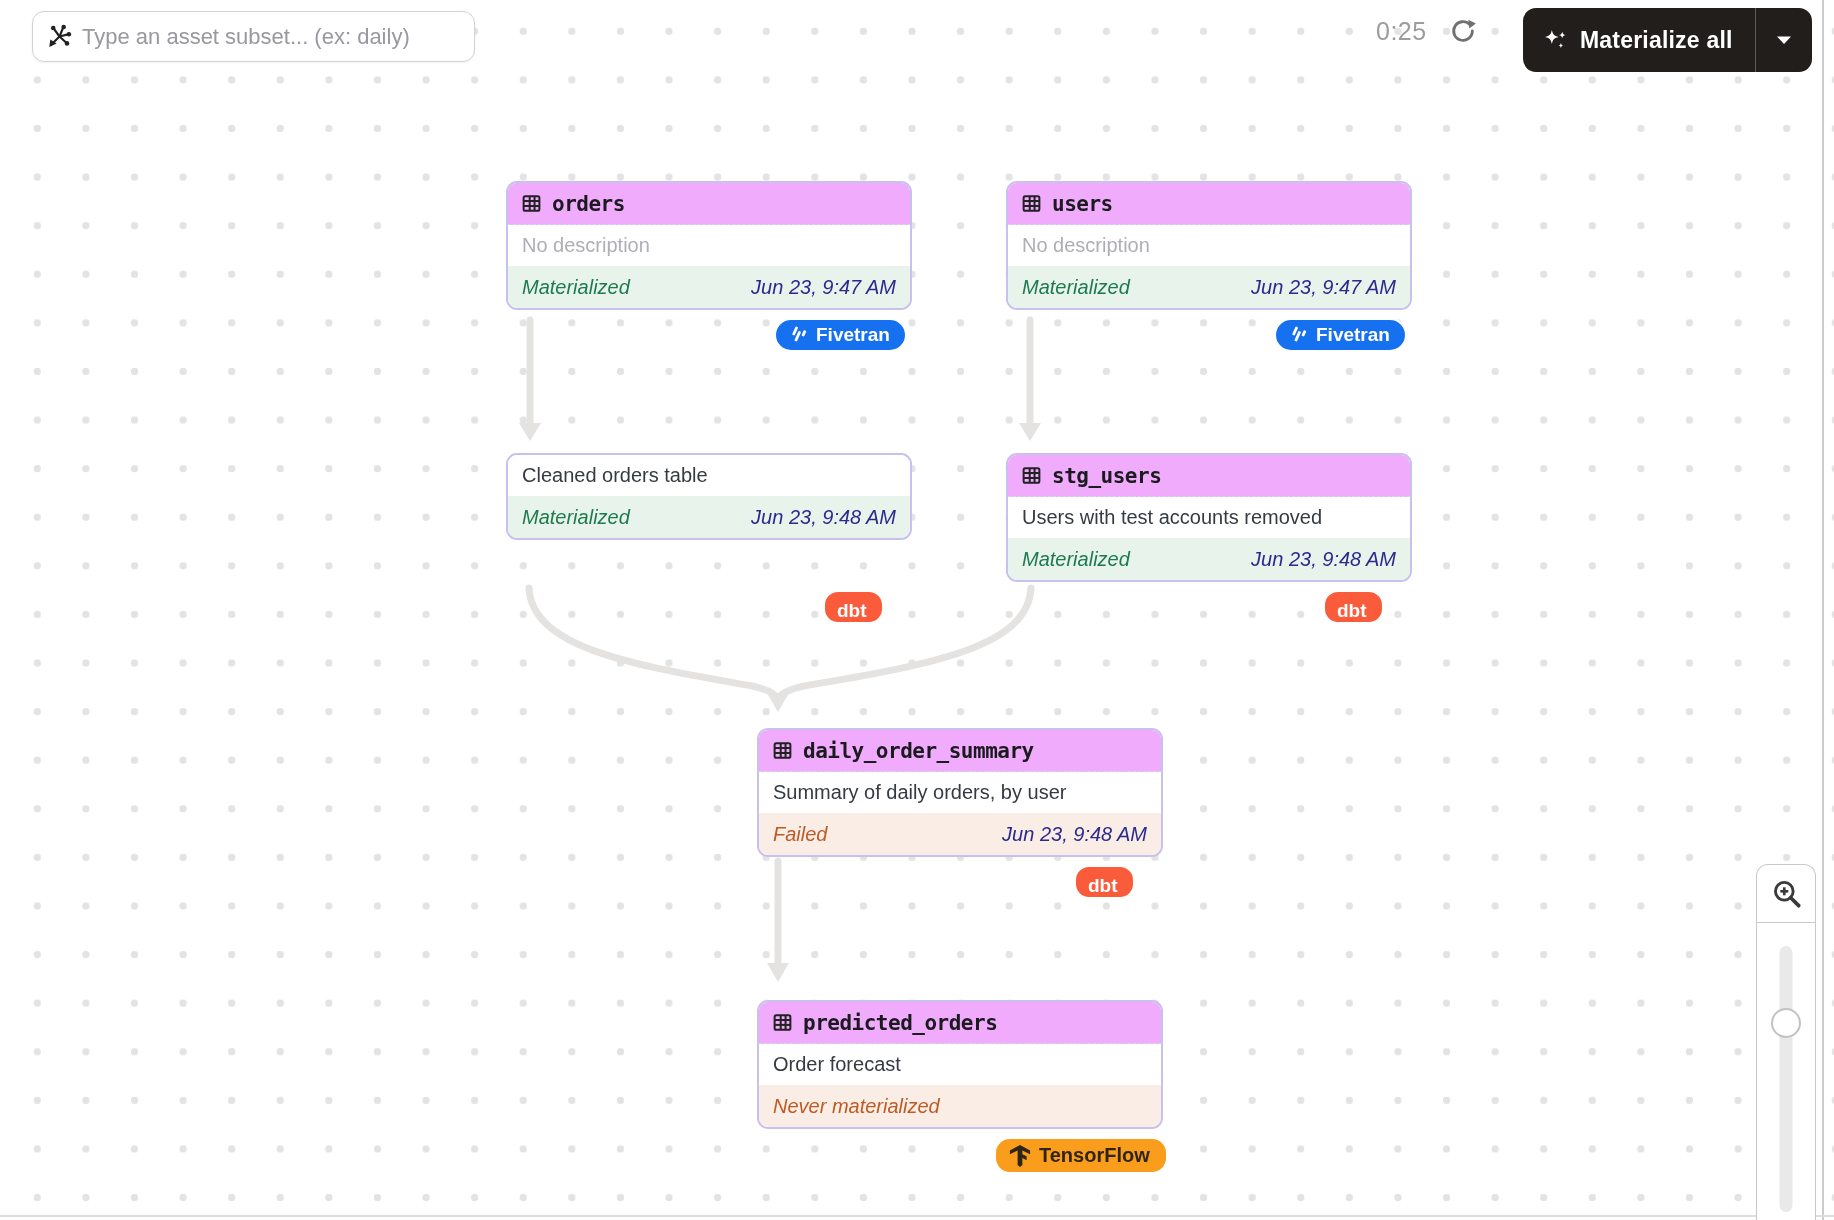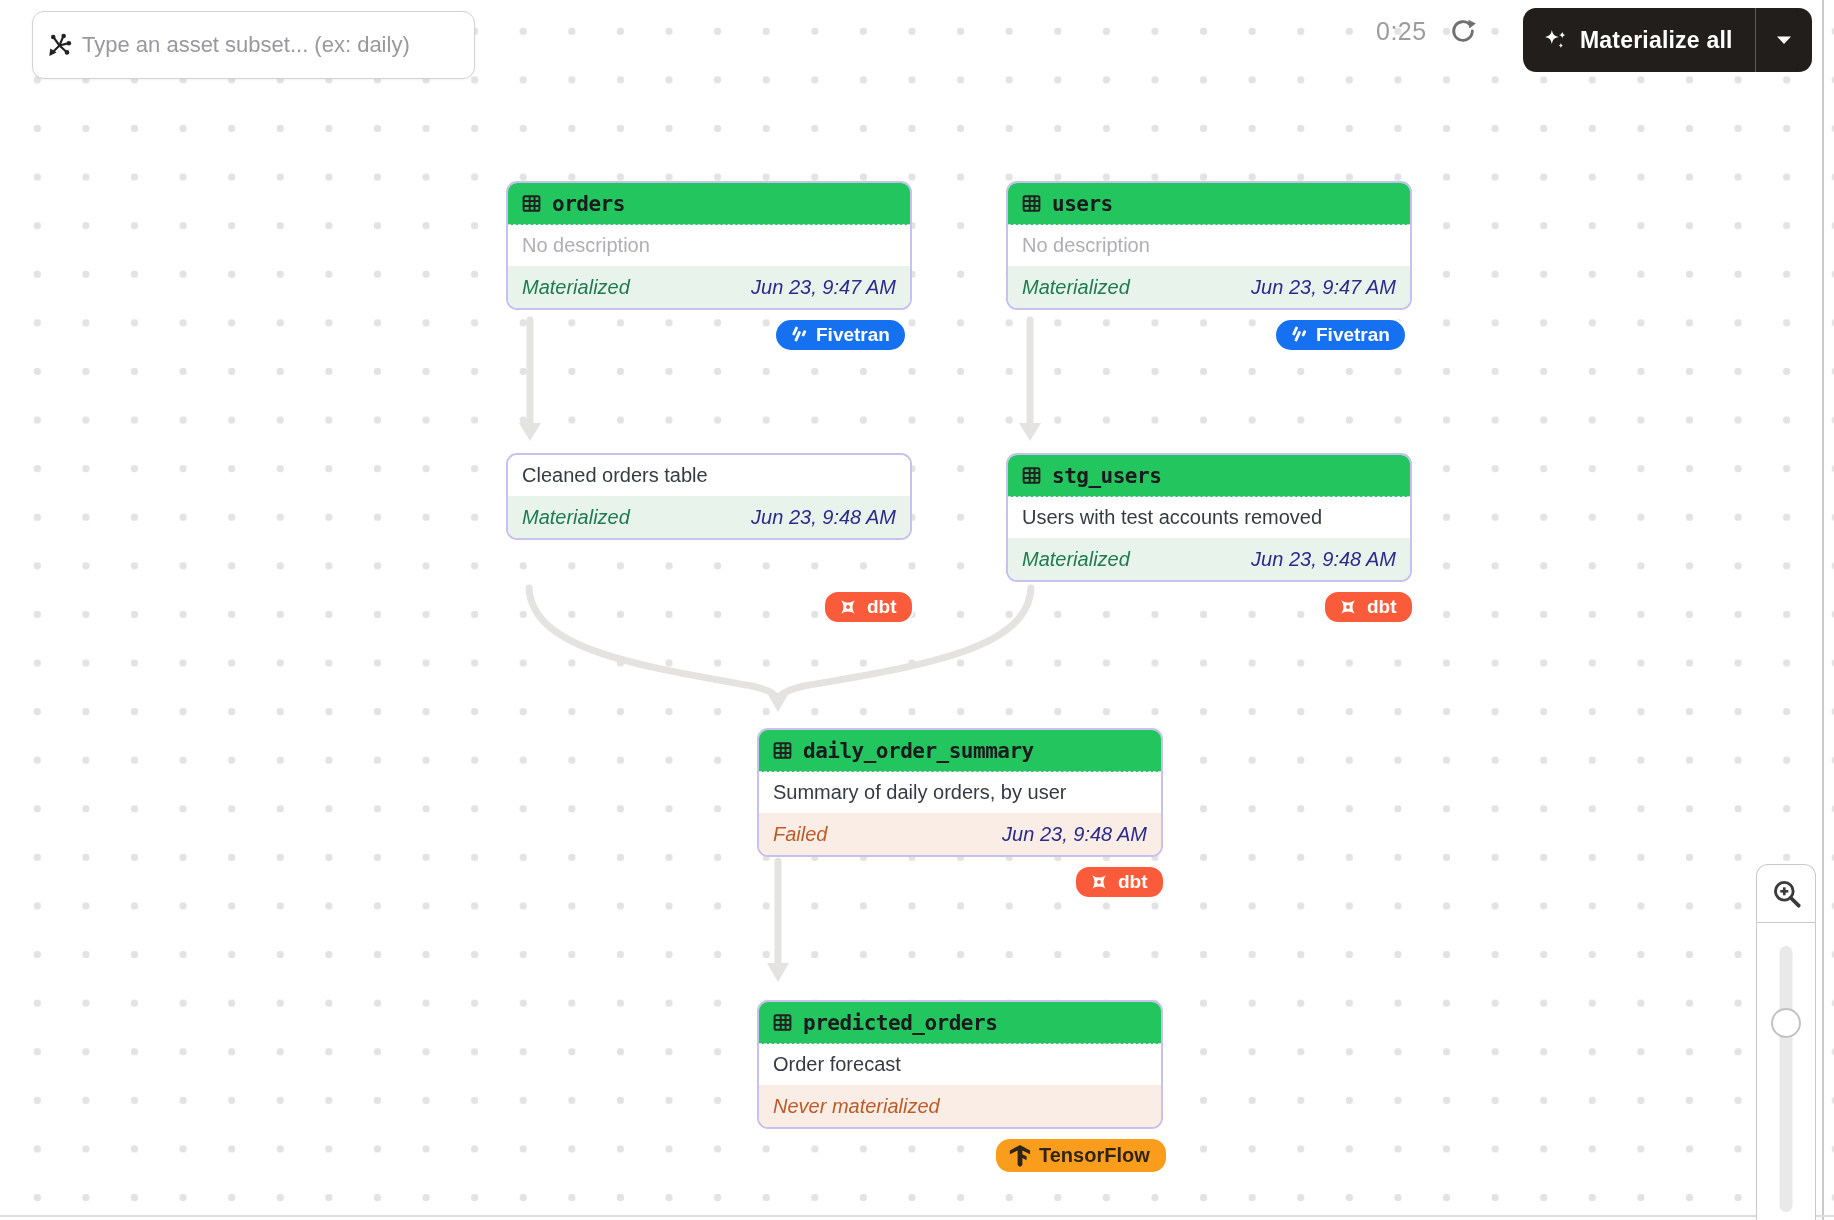--- a/index.html
+++ b/index.html
@@ -5,21 +5,21 @@
   * { margin:0; padding:0; box-sizing:border-box; }
   html,body { width:1834px; height:1220px; }
   body { font-family:"Liberation Sans", sans-serif; background:#fff; overflow:hidden; }
   #canvas {
     position:relative; width:1834px; height:1220px; background-color:#fff;
     background-image: radial-gradient(circle, #E3E3E3 3.5px, transparent 4px);
     background-size: 48.6px 48.6px; background-position: 13px 7px;
   }
   
   .search-box {
-    position:absolute; left:32px; top:11px; width:443px; height:68px;
+    position:absolute; left:32px; top:11px; width:443px; height:51px;
     background:#fff; border:1.5px solid #D2D2D2; border-radius:12px;
     display:flex; align-items:center; padding:0 12px 0 14px;
     box-shadow:0 1px 3px rgba(0,0,0,0.05); overflow:hidden;
   }
   .search-box svg { flex:0 0 auto; margin-right:10px; }
   .search-box input {
     border:none; outline:none; flex:1; font-family:"Liberation Sans",sans-serif;
     font-size:22px; color:#4a4a4a; background:transparent; white-space:nowrap;
   }
   .search-box input::placeholder { color:#98989E; opacity:1; }
@@ -38,21 +38,21 @@
   .bottom-edge { position:absolute; left:0; top:1215px; width:1834px; height:1.5px; background:#DDDDDD; }
   
   svg.edges { position:absolute; left:0; top:0; pointer-events:none; }
   
   .asset-node {
     position:absolute; width:406px; background:#fff;
     border:2px solid #C7C1EE; border-radius:11px; overflow:hidden; cursor:pointer;
     z-index:2;
   }
   .node-header {
-    height:42px; background:#22c55e; display:flex; align-items:center;
+    height:42px; background:#f0abfc; display:flex; align-items:center;
     gap:10px; padding:0 13px; border-bottom:1px dashed #D8D4EE;
   }
   .node-name { font-family:"DejaVu Sans Mono","Liberation Mono",monospace; font-size:21px; font-weight:700; color:#1B1B1F; letter-spacing:-0.5px; }
   .node-desc { height:41px; display:flex; align-items:center; padding:9px 14px; font-size:20px; color:#363B42; background:#fff; }
   .node-desc.muted { color:#AEAEB6; }
   .node-footer {
     height:42px; display:flex; align-items:center; justify-content:space-between;
     padding:0 14px; font-size:20px;font-style:italic;
   }
   .node-footer.success { background:#E8F3EC; }
@@ -60,21 +60,21 @@
   .node-footer.fail { background:#FAEDE6; }
   .node-footer.fail .status { color:#BD5B25; font-weight:500; }
   .node-footer .ts { color:#2B2B8D; font-weight:500; }
   
   .badge {
     position:absolute; height:34px; display:flex; align-items:center; gap:8px;
     padding:0 15px 0 12px; font-weight:700; font-size:19px; color:#fff; z-index:3;
     border:2px solid #fff; cursor:pointer;
   }
   .badge.fivetran { background:#1671F0; border-radius:18px; }
-  .badge.dbt { background:#FA5C3B; border-radius:15px; }
+  .badge.dbt { background:#FA5C3B; border-radius:15px;flex-direction:column; }
   .badge.tf { background:#FA9D1C; border-radius:16px; color:#2E2517; height:37px; padding:0 16px 0 13px; font-size:20px; }
   
   .zoomctl {
     position:absolute; left:1756px; top:864px; width:60px; height:356px;
     background:#fff; border:1.5px solid #C9C9C9; border-bottom:none;
     border-radius:12px 12px 0 0; z-index:4;
   }
   .zoom-btn { height:58px; border-bottom:1.5px solid #C9C9C9; display:flex; align-items:center; justify-content:center; cursor:pointer; }
   .zoom-slider { position:relative; height:296px; }
   .zoom-track { position:absolute; left:50%; transform:translateX(-50%); top:23px; bottom:7px; width:13px; background:#E9E9E9; border-radius:7px; }

